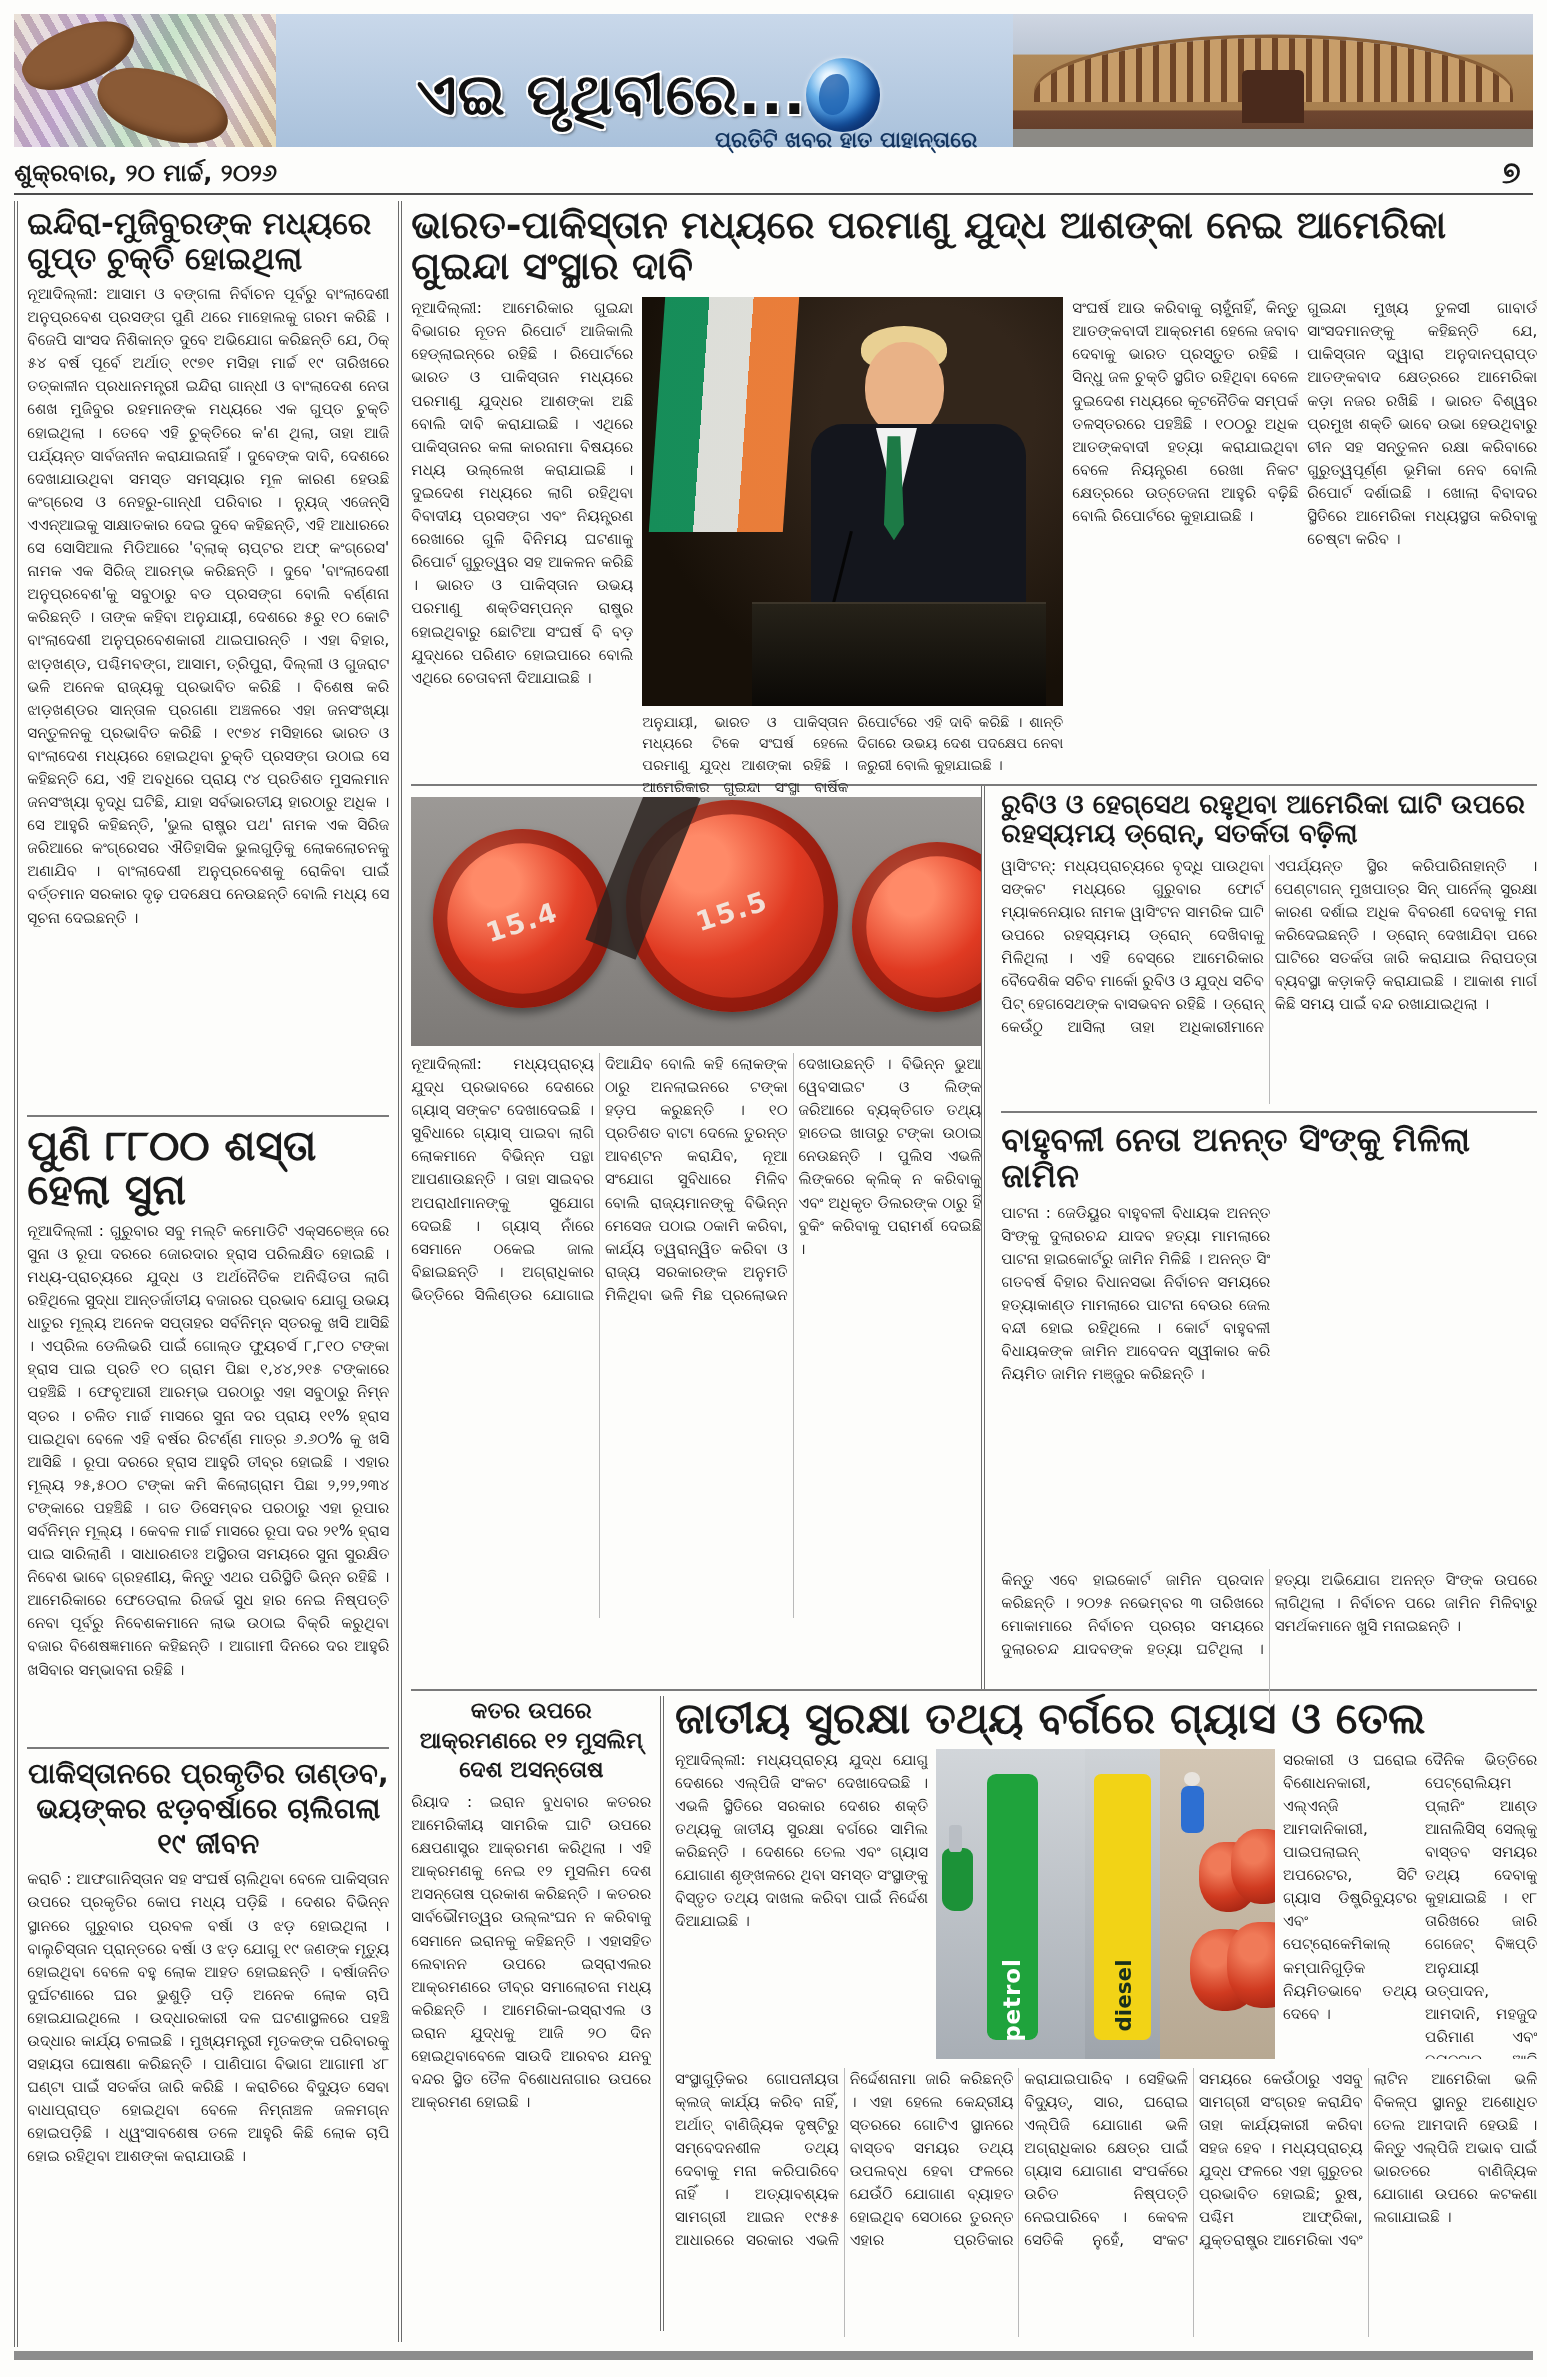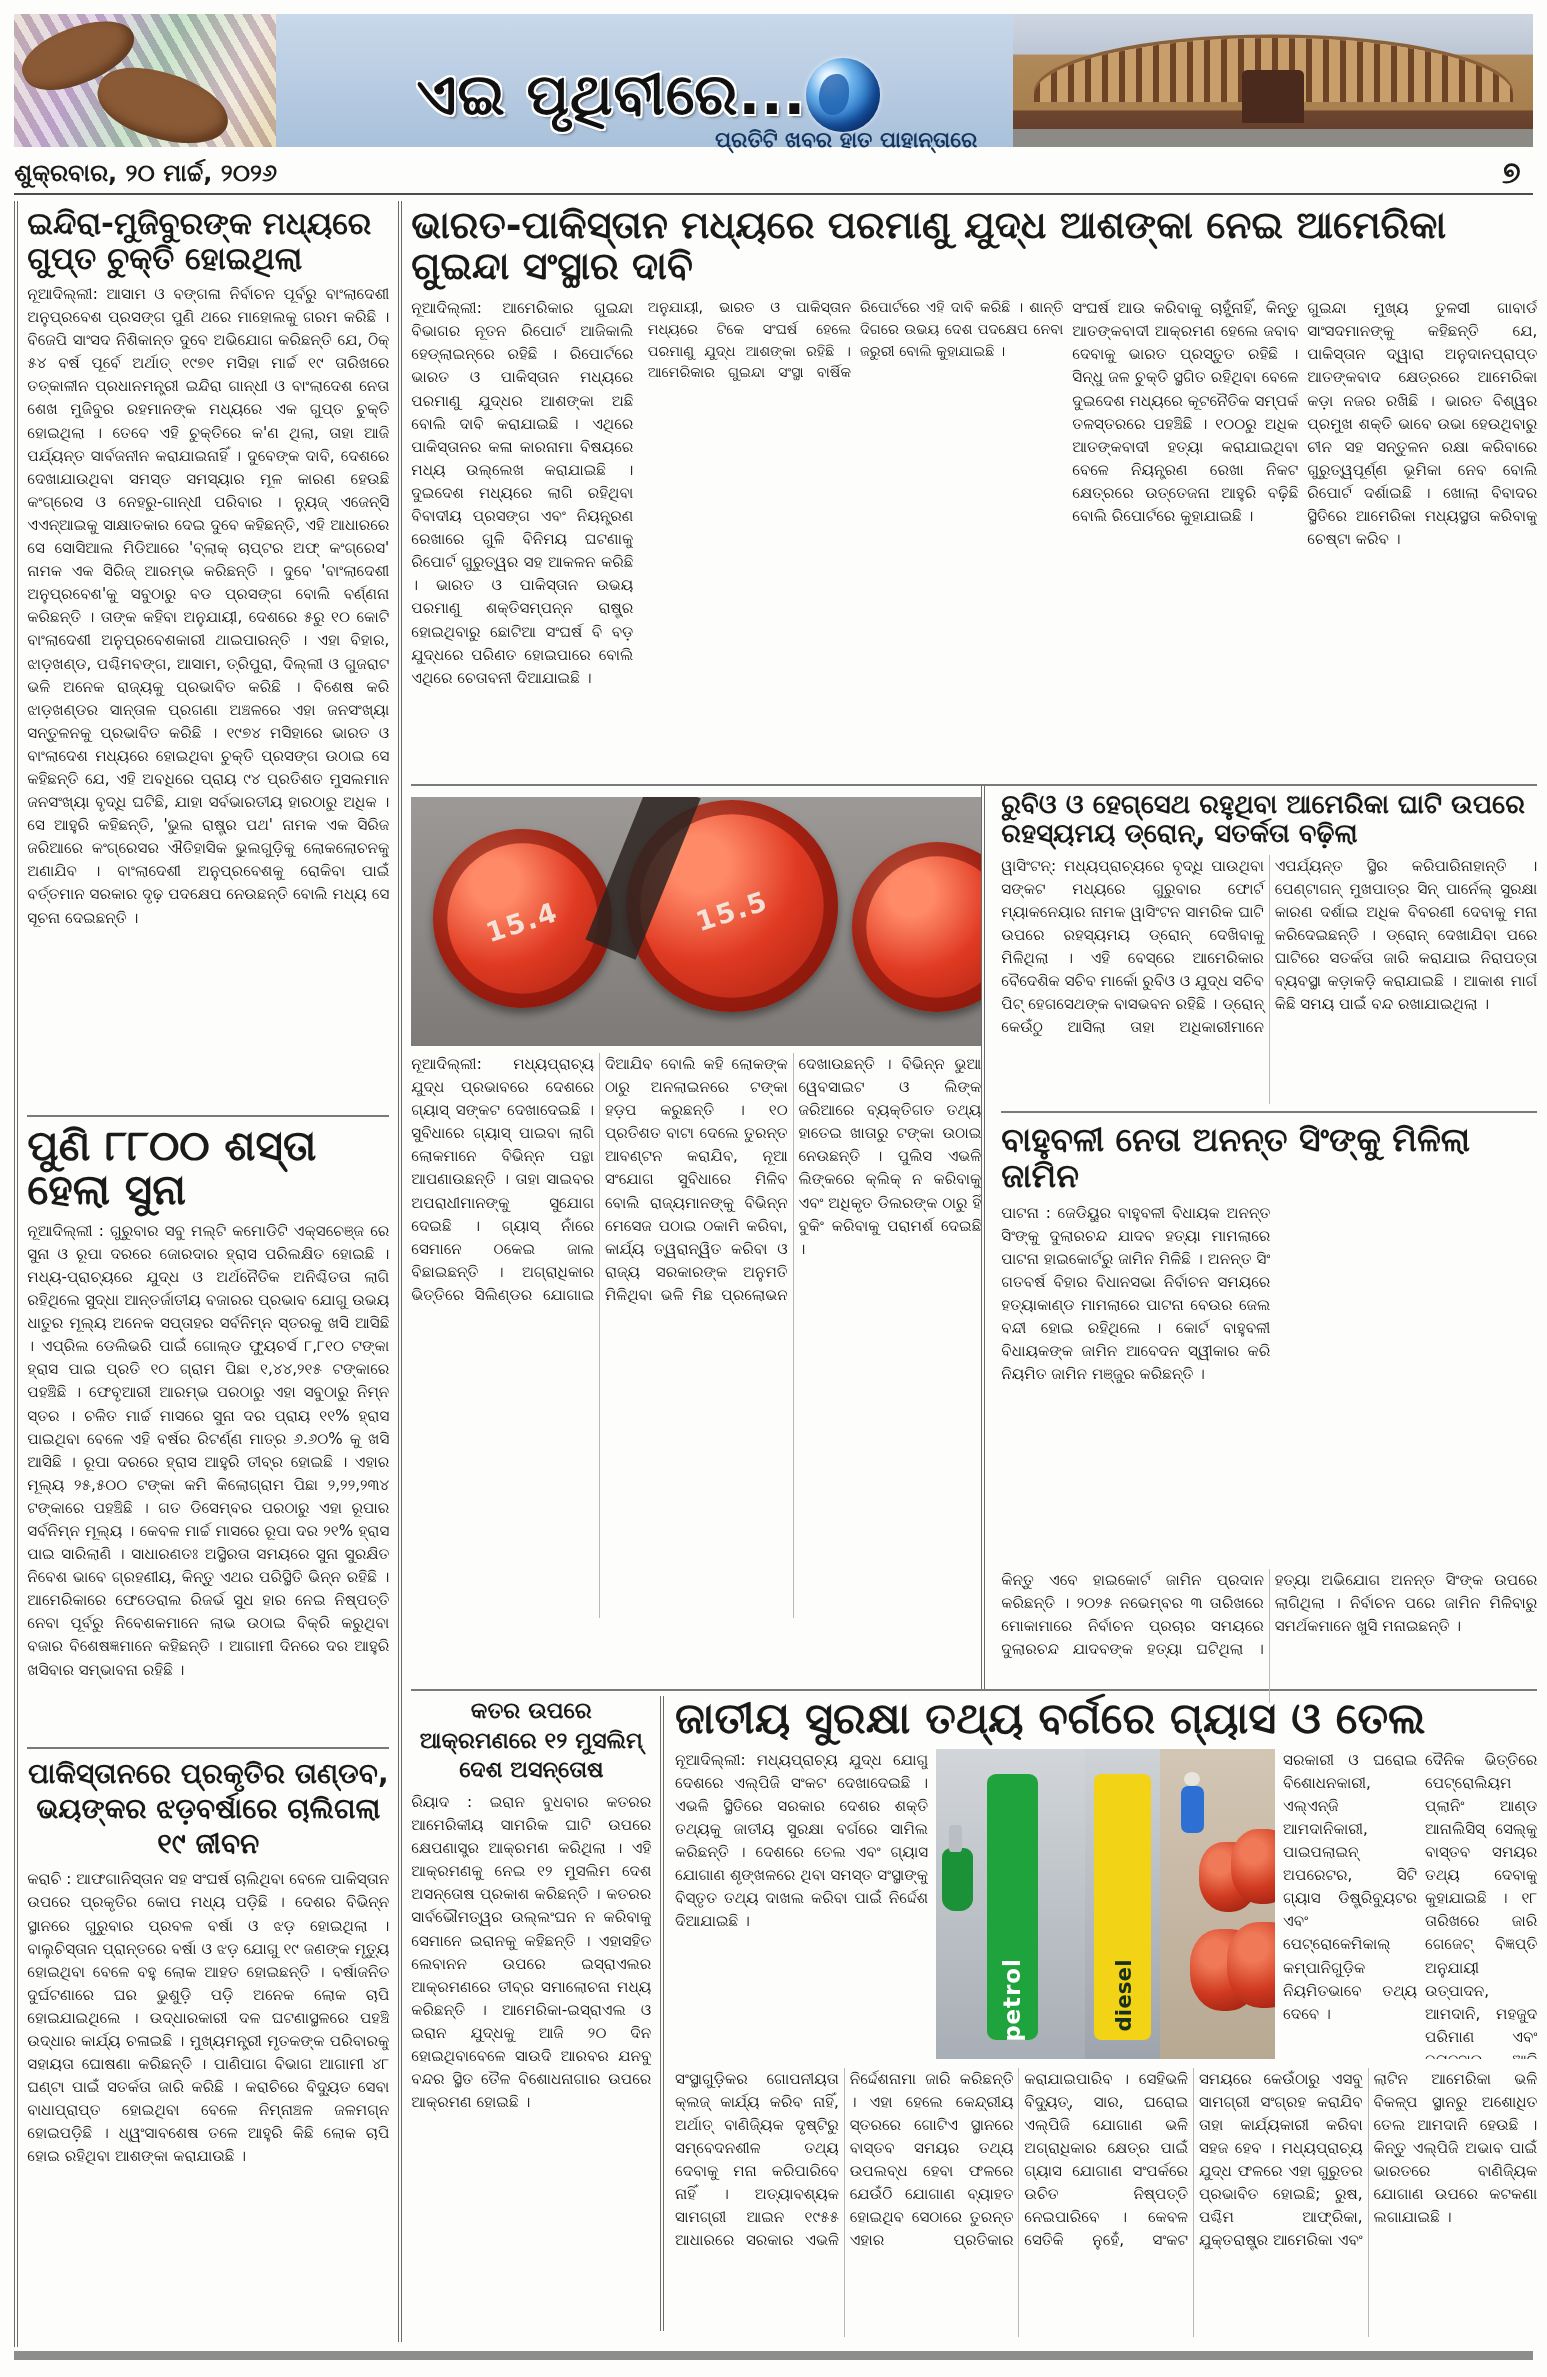--- a/index.html
+++ b/index.html
@@ -56,21 +56,21 @@
   .h-gold{font-size:42px;font-weight:bold;line-height:1.05;}
   .gold-body{height:520px;margin-top:7.2px;}
   .h-pak{font-size:28px;font-weight:bold;text-align:center;line-height:1.25;}
   .pak-body{height:484px;margin-top:7.2px;}
 
   
   .row-nuclear{height:585px;border-bottom:2.7px solid #7a7a7a;padding-top:3.6px;box-sizing:border-box;}
   .h-nuclear{font-size:38px;font-weight:bold;line-height:1.1;}
   .nuc-body{display:flex;gap:9px;height:502px;margin-top:9px;}
   .nuc-c1{width:222px;}
-  .nuc-mid{width:421px;display:flex;flex-direction:row;gap:5.4px;}
+  .nuc-mid{width:421px;display:flex;flex-direction:column;gap:5.4px;}
   .nuc-under{flex:1;column-count:2;column-gap:9px;font-size:14.3px;}
   .nuc-c3{width:226px;}
   .nuc-c4{flex:1;}
 
   .trump-photo{height:409px;position:relative;background:radial-gradient(circle at 68% 28%,#33261b 0 26%,#171008 72%);overflow:hidden;}
   .irish-flag{position:absolute;left:14.3px;top:0;width:134px;height:235px;opacity:.9;transform:skewX(-4deg);
       background:linear-gradient(90deg,#169b62 0 33%,#f2f4ef 33% 66%,#ff883e 66% 100%);}
   .t-hair{position:absolute;left:52%;top:7%;width:86px;height:45px;border-radius:55% 55% 45% 45%;background:#e9d093;}
   .t-head{position:absolute;left:53%;top:11%;width:79px;height:93px;border-radius:48%;background:#e9b287;}
   .t-suit{position:absolute;left:40%;top:31%;width:215px;height:188px;border-radius:32px 32px 0 0;background:#14161d;}

